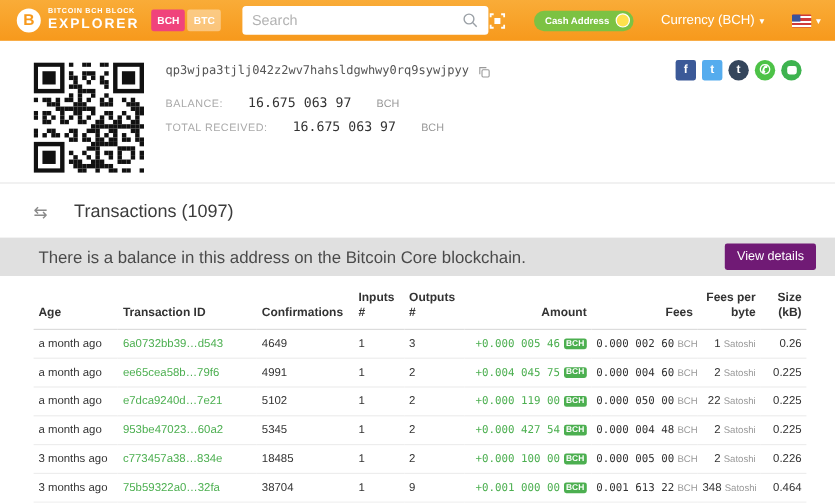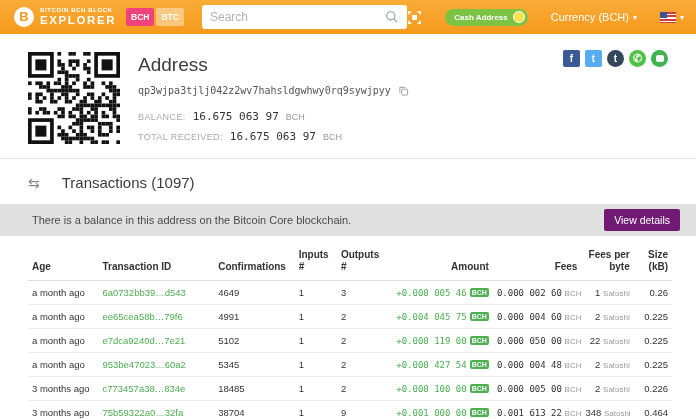--- a/index.html
+++ b/index.html
@@ -31,41 +31,41 @@
   .flag{width:16px;height:11px;border-radius:1px;background:repeating-linear-gradient(180deg,#cf3a3a 0 1.7px,#fff 1.7px 3.4px);position:relative;overflow:hidden}
   .flag::after{content:"";position:absolute;left:0;top:0;width:7px;height:6px;background:#3a539b}
 
   
   .addr-section{padding:18px 28px 8px;display:flex;gap:18px;position:relative}
   .qr-box{width:92px;height:92px;flex:0 0 auto}
   .addr-info{padding-top:2px}
   .addr-title{font-size:19px;font-weight:400;color:#3c3c3c;margin:0 0 9px}
   .addr-line{display:flex;gap:7px;font-family:"DejaVu Sans Mono",monospace;font-size:10px;color:#555;margin-bottom:13px}
   .copy-btn{display:flex;align-items:center;cursor:pointer}
-  .bal-row{display:flex;align-items:baseline;gap:7px;margin-bottom:7px}
+  .bal-row{display:flex;align-items:baseline;gap:21px;margin-bottom:7px}
   .bal-label{font-size:9px;color:#a9a9a9;letter-spacing:.4px}
   .bal-value{font-family:"DejaVu Sans Mono",monospace;font-size:11px;color:#333}
   .bal-unit{font-size:9px;color:#999}
   .share-icons{position:absolute;right:28px;top:16px;display:flex;gap:5px}
   .si{width:17px;height:17px;display:flex;align-items:center;justify-content:center;color:#fff;font-size:10px;font-weight:bold;cursor:pointer}
   .si-facebook{background:#3b5998;border-radius:2px}
   .si-twitter{background:#55acee;border-radius:2px}
   .si-tumblr{background:#35465c;border-radius:50%}
   .si-whatsapp{background:#4dc247;border-radius:50%;font-size:11px}
   .si-wechat{background:#3eb34f;border-radius:50%}
   .si-wechat::before{content:"";width:8px;height:7px;background:#fff;border-radius:2px;display:block}
 
   .divider{border-top:1px solid #e8e8e8}
 
   
   .tx-head{display:flex;align-items:center;gap:22px;padding:15px 28px 13px}
   .tx-arrows{color:#8a8a8a;font-size:14px}
   .tx-title{font-size:15px;color:#3c3c3c}
   .notice{background:#e0e0e0;display:flex;align-items:center;justify-content:space-between;padding:5px 16px 5px 32px}
-  .notice-text{font-size:11px;color:#4a4a4a}
+  .notice-text{font-size:14px;color:#4a4a4a}
   .view-btn{background:#701a75;color:#fff;font-size:10.5px;padding:5px 10px;border-radius:2px;border:0;cursor:pointer;font-family:inherit}
 
   .table-wrap{padding:4px 24px 0 28px}
   table{width:100%;border-collapse:collapse;table-layout:fixed}
   th{font-size:10px;font-weight:bold;color:#333;padding:9px 4px 7px;border-bottom:1px solid #dcdcdc;vertical-align:bottom;line-height:1.2}
   td{font-size:9.5px;color:#333;padding:6px 4px;border-bottom:1px solid #ededed;vertical-align:middle;white-space:nowrap;overflow:hidden}
   .al{text-align:left}
   .ar{text-align:right}
   .txid{color:#4caf50;font-size:9.5px}
   .mono{font-family:"DejaVu Sans Mono",monospace;font-size:9px;color:#333}
@@ -340,21 +340,20 @@
         <rect x="8" y="8" width="12" height="12" fill="#111"></rect>
         <rect x="72" y="0" width="28" height="28" fill="#111"></rect>
         <rect x="76" y="4" width="20" height="20" fill="#fff"></rect>
         <rect x="80" y="8" width="12" height="12" fill="#111"></rect>
         <rect x="0" y="72" width="28" height="28" fill="#111"></rect>
         <rect x="4" y="76" width="20" height="20" fill="#fff"></rect>
         <rect x="8" y="80" width="12" height="12" fill="#111"></rect>
       </svg>
   </div>
   <div class="addr-info">
-    <h1 class="addr-title">Address</h1>
     <div class="addr-line">
       <span>qp3wjpa3tjlj042z2wv7hahsldgwhwy0rq9sywjpyy</span>
       <span class="copy-btn">
         <svg width="11" height="12" viewBox="0 0 24 24" fill="none" stroke="#999" stroke-width="2">
             <rect x="8" y="8" width="13" height="13" rx="2"></rect>
             <path d="M16 4H4v12"></path>
           </svg>
       </span>
     </div>
     <div class="bal-row">

